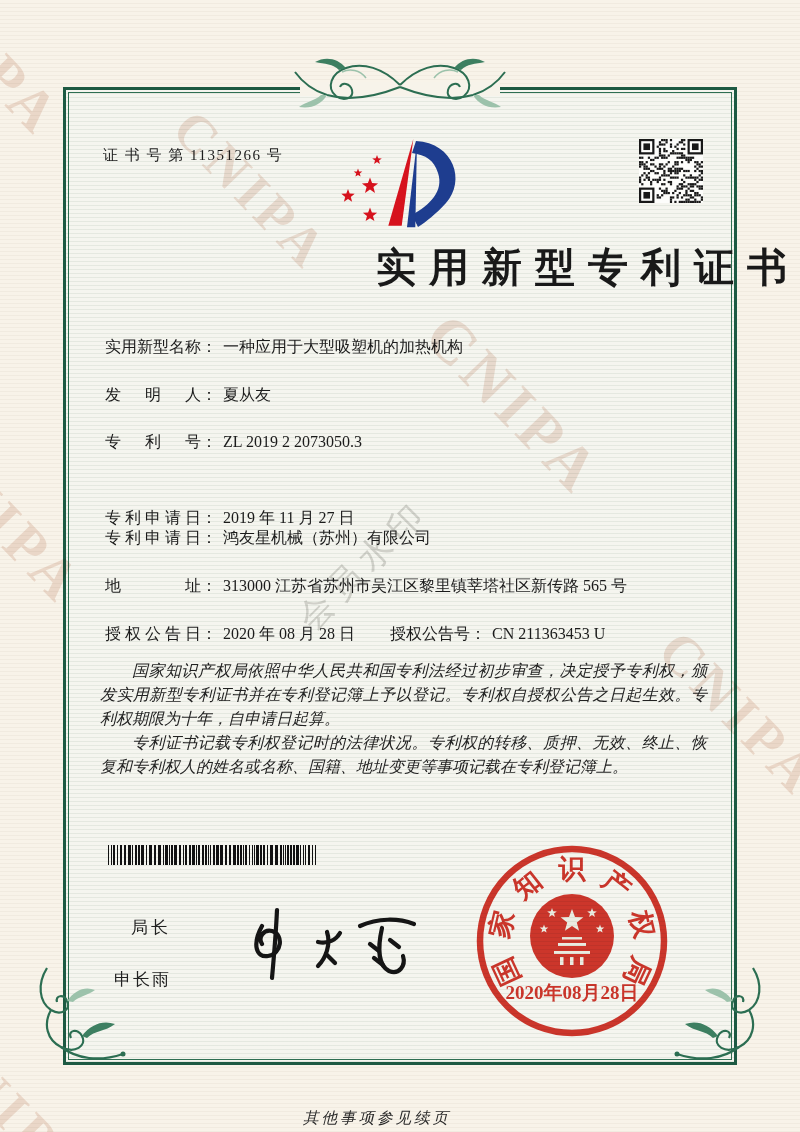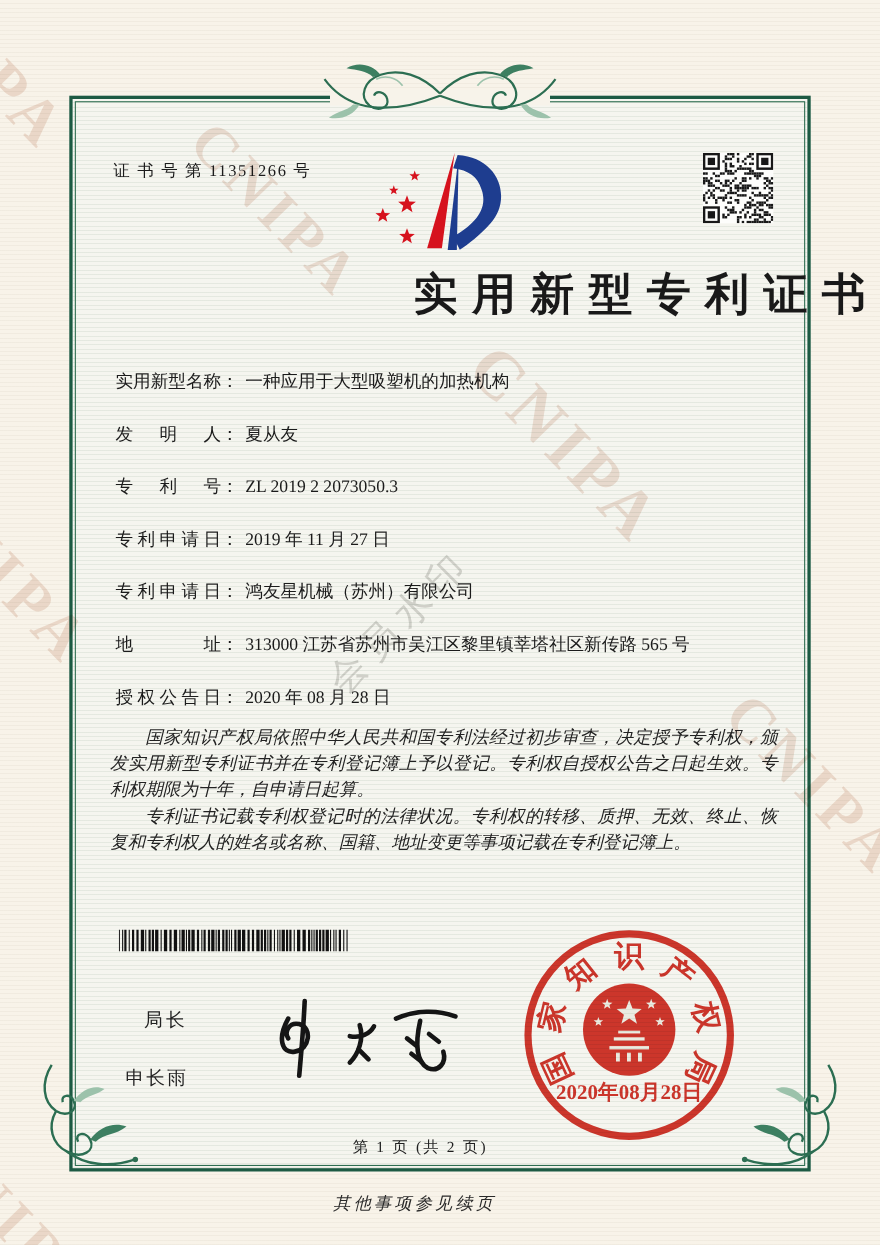--- a/index.html
+++ b/index.html
@@ -40,40 +40,40 @@
   .doc-title {
     position:absolute; left:0; right:0; top:240px; text-align:right; z-index:4;
     font-size:40px; font-weight:bold; letter-spacing:13px; text-indent:13px; color:#191919;
   }
   
   .fields { position:absolute; left:105px; top:0; width:615px; z-index:4; font-size:16px; color:#1b1b1b; }
   .frow { position:absolute; left:0; white-space:nowrap;font-family:Liberation Serif, serif; }
   .flabel { display:inline-block; width:96px; text-align:justify; text-align-last:justify; vertical-align:bottom; }
   .colon { margin-right:6px; }
   .row-name  { top:337px; } .row-inv { top:385px; } .row-pno { top:432px; }
-  .row-fil   { top:480px; } .row-pat { top:528px; } .row-addr{ top:576px; }
+  .row-fil   { top:508px; } .row-pat { top:528px; } .row-addr{ top:576px; }
   .row-grant { top:624px; }
   .grant2 { position:absolute; left:285px; top:0; white-space:nowrap; }
   
   .body-text {
     position:absolute; left:100px; top:659px; width:607px; z-index:4;
     font-size:16px; line-height:24px; color:#222; font-style:italic;
     text-align:justify;
   }
   .body-text p { text-indent:2em; }
   
   .barcode { position:absolute; left:108px; top:845px; z-index:4; }
   .sig-titles { position:absolute; left:114px; top:916px; z-index:4; font-family:"Liberation Sans","DejaVu Sans",sans-serif; font-size:17px; color:#222; letter-spacing:3px;text-align:right; }
   .sig-titles .nm { margin-top:29px; letter-spacing:2px; }
   .sig-script { position:absolute; left:232px; top:898px; z-index:4; }
   
   .seal { position:absolute; left:472px; top:841px; width:200px; height:200px; z-index:5; mix-blend-mode:multiply; opacity:.93; }
   
   .page-no { position:absolute; left:0; right:36px; top:1034px; text-align:center; font-size:14px; color:#1f1f1f; letter-spacing:2px; z-index:4; }
-  .foot-note { position:absolute; left:0; right:46px; top:1084px; text-align:center; font-size:15.5px; color:#2a2a2a; letter-spacing:3px; font-style:italic; z-index:4; }
+  .foot-note { position:absolute; left:0; right:46px; top:1108px; text-align:center; font-size:15.5px; color:#2a2a2a; letter-spacing:3px; font-style:italic; z-index:4; }
   
   .orn { position:absolute; z-index:3; }
   .orn-top { left:290px; top:56px; }
   .orn-bl { left:33px; top:966px; }
   .orn-br { left:667px; top:966px; transform:scaleX(-1); }
 </style>
 </head>
 <body>
 
 <div class="page">
@@ -422,20 +422,21 @@
       <span class="flabel">专利申请日</span><span class="colon">：</span><span>2019 年 11 月 27 日</span>
     </div>
     <div class="frow row-pat">
       <span class="flabel">专利申请日</span><span class="colon">：</span><span>鸿友星机械（苏州）有限公司</span>
     </div>
     <div class="frow row-addr">
       <span class="flabel">地址</span><span class="colon">：</span><span>313000 江苏省苏州市吴江区黎里镇莘塔社区新传路 565 号</span>
     </div>
     <div class="frow row-grant">
       <span class="flabel">授权公告日</span><span class="colon">：</span><span>2020 年 08 月 28 日</span>
+      <span class="grant2"><span>授权公告号</span><span class="colon">：</span><span>CN 211363453 U</span></span>
     </div>
   </div>
 
   <div class="body-text">
     <p>国家知识产权局依照中华人民共和国专利法经过初步审查，决定授予专利权，颁发实用新型专利证书并在专利登记簿上予以登记。专利权自授权公告之日起生效。专利权期限为十年，自申请日起算。</p>
     <p>专利证书记载专利权登记时的法律状况。专利权的转移、质押、无效、终止、恢复和专利权人的姓名或名称、国籍、地址变更等事项记载在专利登记簿上。</p>
   </div>
 
   <svg class="barcode" width="210" height="20" viewBox="0 0 210 20">
     <g id="barcode-bars" fill="#111">
@@ -549,16 +550,15 @@
         <rect x="86" y="102" width="28" height="3"></rect>
         <rect x="82" y="110" width="36" height="3"></rect>
         <rect x="88" y="116" width="3.5" height="8"></rect>
         <rect x="98" y="116" width="3.5" height="8"></rect>
         <rect x="108" y="116" width="3.5" height="8"></rect>
       </g>
     </g>
     <text x="100" y="158" text-anchor="middle" fill="#d2281e" font-size="19" font-weight="bold" font-family="Liberation Serif,serif">2020年08月28日</text>
   </svg>
 
-  <div class="page-no">第 1 页 (共 2 页)</div>
   <div class="foot-note">其他事项参见续页</div>
 
 </div>
 
 </body></html>

